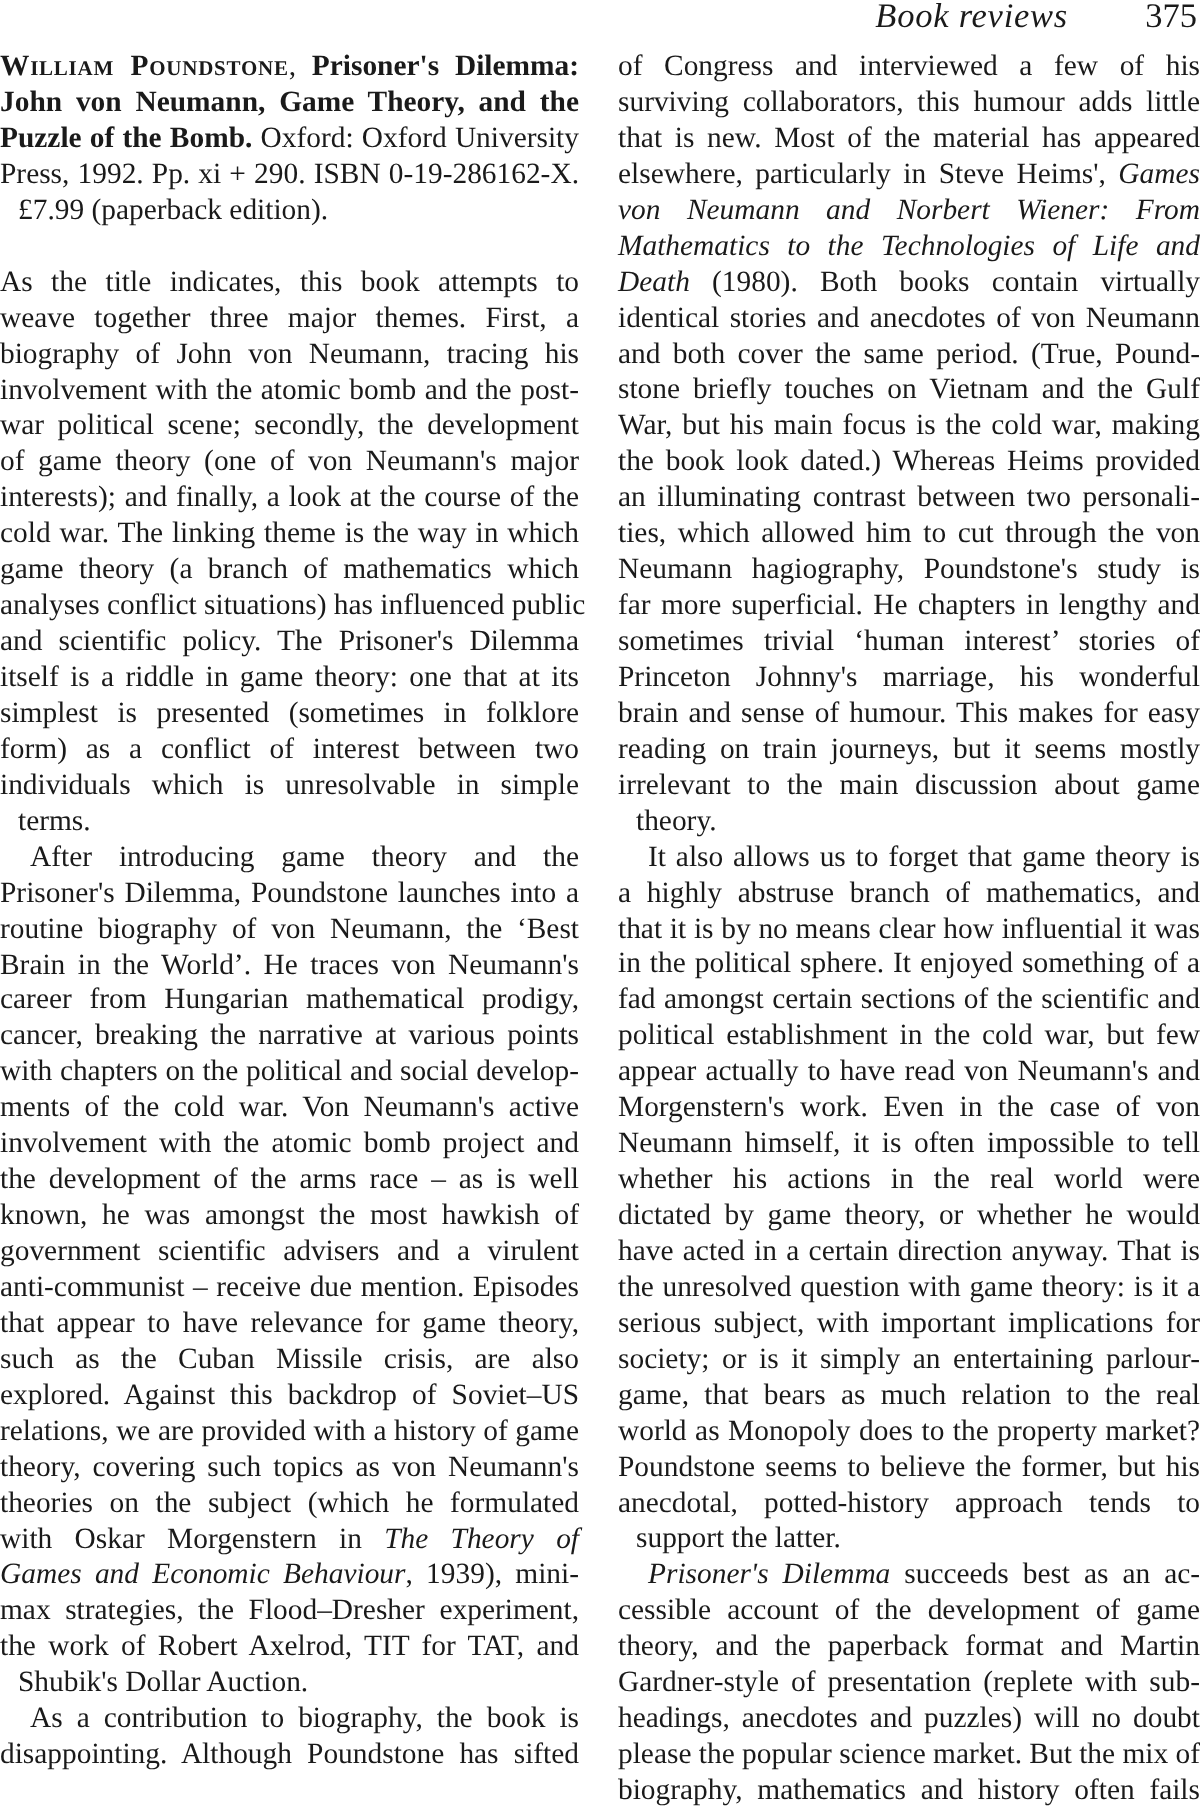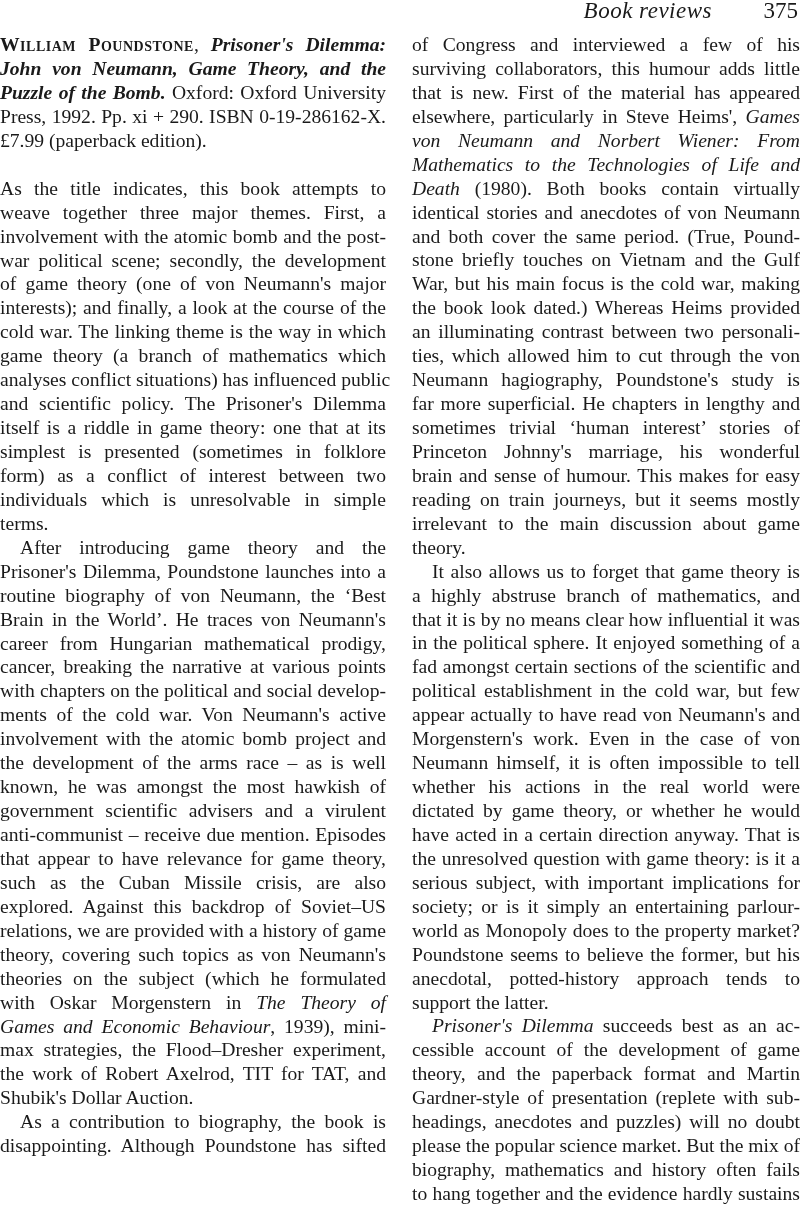--- a/index.html
+++ b/index.html
@@ -5,25 +5,25 @@
   html, body { margin: 0; padding: 0; background: #ffffff; }
   body { width: 800px; height: 1206px; overflow: hidden; position: relative;
          font-family: "Liberation Serif", "DejaVu Serif", serif; color: #1a1a1a; }
   .header { position: absolute; top: 0; left: 412px; right: 0; height: 36px; }
   .running-head { position: absolute; right: 88px; top: -2px; font-style: italic; font-size: 23px; letter-spacing: 0.5px; }
   .page-number { position: absolute; right: 2px; top: -2px; font-size: 23px; }
   .col { position: absolute; top: 33px; width: 386px; font-size: 19.6px; line-height: 23.95px; }
   .col-left { left: 0; }
   .col-right { left: 412px; width: 388px; }
   .line { display: block; white-space: nowrap; text-align: justify; text-align-last: justify; height: 23.95px; overflow: visible; }
-  .line.last { text-align-last: left; }
+  .line.last { text-align-last: left; margin-left: 12px; }
   .line.indent { text-indent: 20px; }
   .gap { height: 24px; }
   .sc { font-variant: small-caps; letter-spacing: 0.5px; font-weight: bold; }
-  b, .bold { font-weight: bold; font-style: italic; }
+  b, .bold { font-weight: bold; }
   i, .it { font-style: italic; }
 </style>
 </head>
 <body>
 
 <div class="header">
   <span class="running-head">Book reviews</span>
   <span class="page-number">375</span>
 </div>
 
@@ -32,20 +32,21 @@
     <span class="line"><span class="sc">William Poundstone</span>, <b>Prisoner's Dilemma:</b></span>
     <span class="line"><b>John von Neumann, Game Theory, and the</b></span>
     <span class="line"><b>Puzzle of the Bomb.</b> <span>Oxford: Oxford University</span></span>
     <span class="line">Press, 1992. Pp. xi + 290. ISBN 0-19-286162-X.</span>
     <span class="line last">£7.99 (paperback edition).</span>
   </div>
   <div class="gap"></div>
   <div>
     <span class="line">As the title indicates, this book attempts to</span>
     <span class="line">weave together three major themes. First, a</span>
+    <span class="line">biography of John von Neumann, tracing his</span>
     <span class="line">involvement with the atomic bomb and the post-</span>
     <span class="line">war political scene; secondly, the development</span>
     <span class="line">of game theory (one of von Neumann's major</span>
     <span class="line">interests); and finally, a look at the course of the</span>
     <span class="line">cold war. The linking theme is the way in which</span>
     <span class="line">game theory (a branch of mathematics which</span>
     <span class="line">analyses conflict situations) has influenced public</span>
     <span class="line">and scientific policy. The Prisoner's Dilemma</span>
     <span class="line">itself is a riddle in game theory: one that at its</span>
     <span class="line">simplest is presented (sometimes in folklore</span>
@@ -78,21 +79,21 @@
     <span class="line last">Shubik's Dollar Auction.</span>
     <span class="line indent">As a contribution to biography, the book is</span>
     <span class="line">disappointing. Although Poundstone has sifted</span>
 
   </div>
 </div>
 
 <div class="col col-right">
   <span class="line">of Congress and interviewed a few of his</span>
   <span class="line">surviving collaborators, this humour adds little</span>
-  <span class="line">that is new. First of the material has appeared</span>
+  <span class="line">that is new. Most of the material has appeared</span>
   <span class="line"><span>elsewhere, particularly in Steve Heims', </span><i>Games</i></span>
   <span class="line"><i>von Neumann and Norbert Wiener: From</i></span>
   <span class="line"><i>Mathematics to the Technologies of Life and</i></span>
   <span class="line"><i>Death</i><span> (1980). Both books contain virtually</span></span>
   <span class="line">identical stories and anecdotes of von Neumann</span>
   <span class="line">and both cover the same period. (True, Pound-</span>
   <span class="line">stone briefly touches on Vietnam and the Gulf</span>
   <span class="line">War, but his main focus is the cold war, making</span>
   <span class="line">the book look dated.) Whereas Heims provided</span>
   <span class="line">an illuminating contrast between two personali-</span>
@@ -113,20 +114,21 @@
   <span class="line">political establishment in the cold war, but few</span>
   <span class="line">appear actually to have read von Neumann's and</span>
   <span class="line">Morgenstern's work. Even in the case of von</span>
   <span class="line">Neumann himself, it is often impossible to tell</span>
   <span class="line">whether his actions in the real world were</span>
   <span class="line">dictated by game theory, or whether he would</span>
   <span class="line">have acted in a certain direction anyway. That is</span>
   <span class="line">the unresolved question with game theory: is it a</span>
   <span class="line">serious subject, with important implications for</span>
   <span class="line">society; or is it simply an entertaining parlour-</span>
+  <span class="line">game, that bears as much relation to the real</span>
   <span class="line">world as Monopoly does to the property market?</span>
   <span class="line">Poundstone seems to believe the former, but his</span>
   <span class="line">anecdotal, potted-history approach tends to</span>
   <span class="line last">support the latter.</span>
   <span class="line indent"><i>Prisoner's Dilemma</i><span> succeeds best as an ac-</span></span>
   <span class="line">cessible account of the development of game</span>
   <span class="line">theory, and the paperback format and Martin</span>
   <span class="line">Gardner-style of presentation (replete with sub-</span>
   <span class="line">headings, anecdotes and puzzles) will no doubt</span>
   <span class="line">please the popular science market. But the mix of</span>

